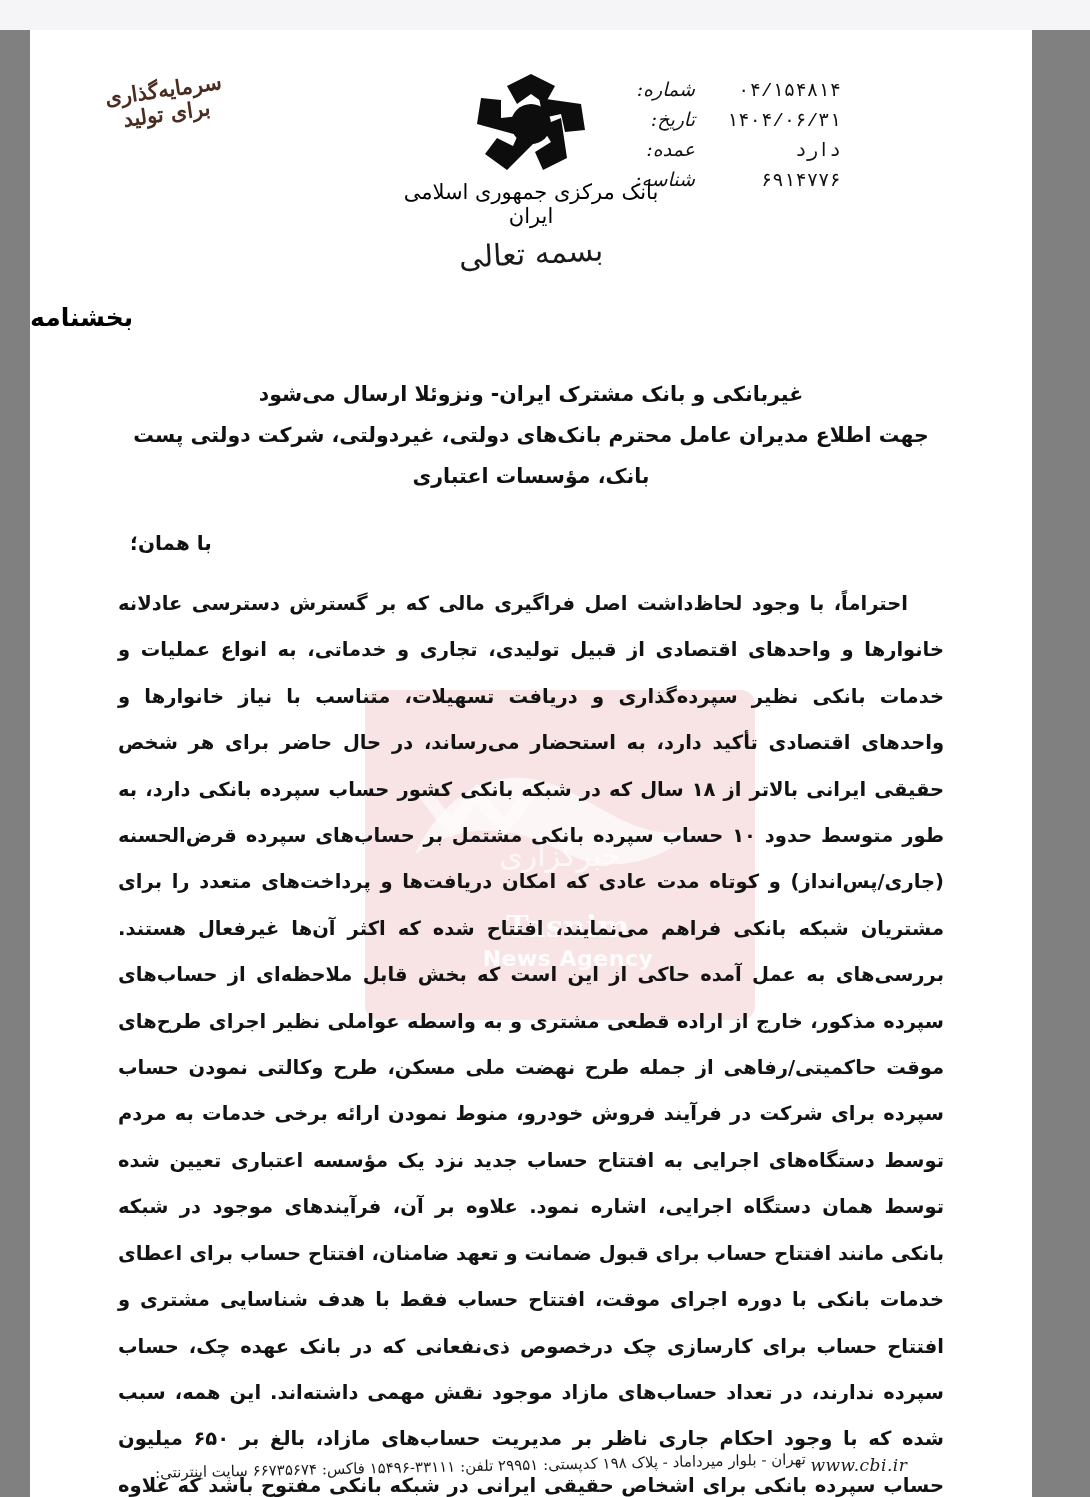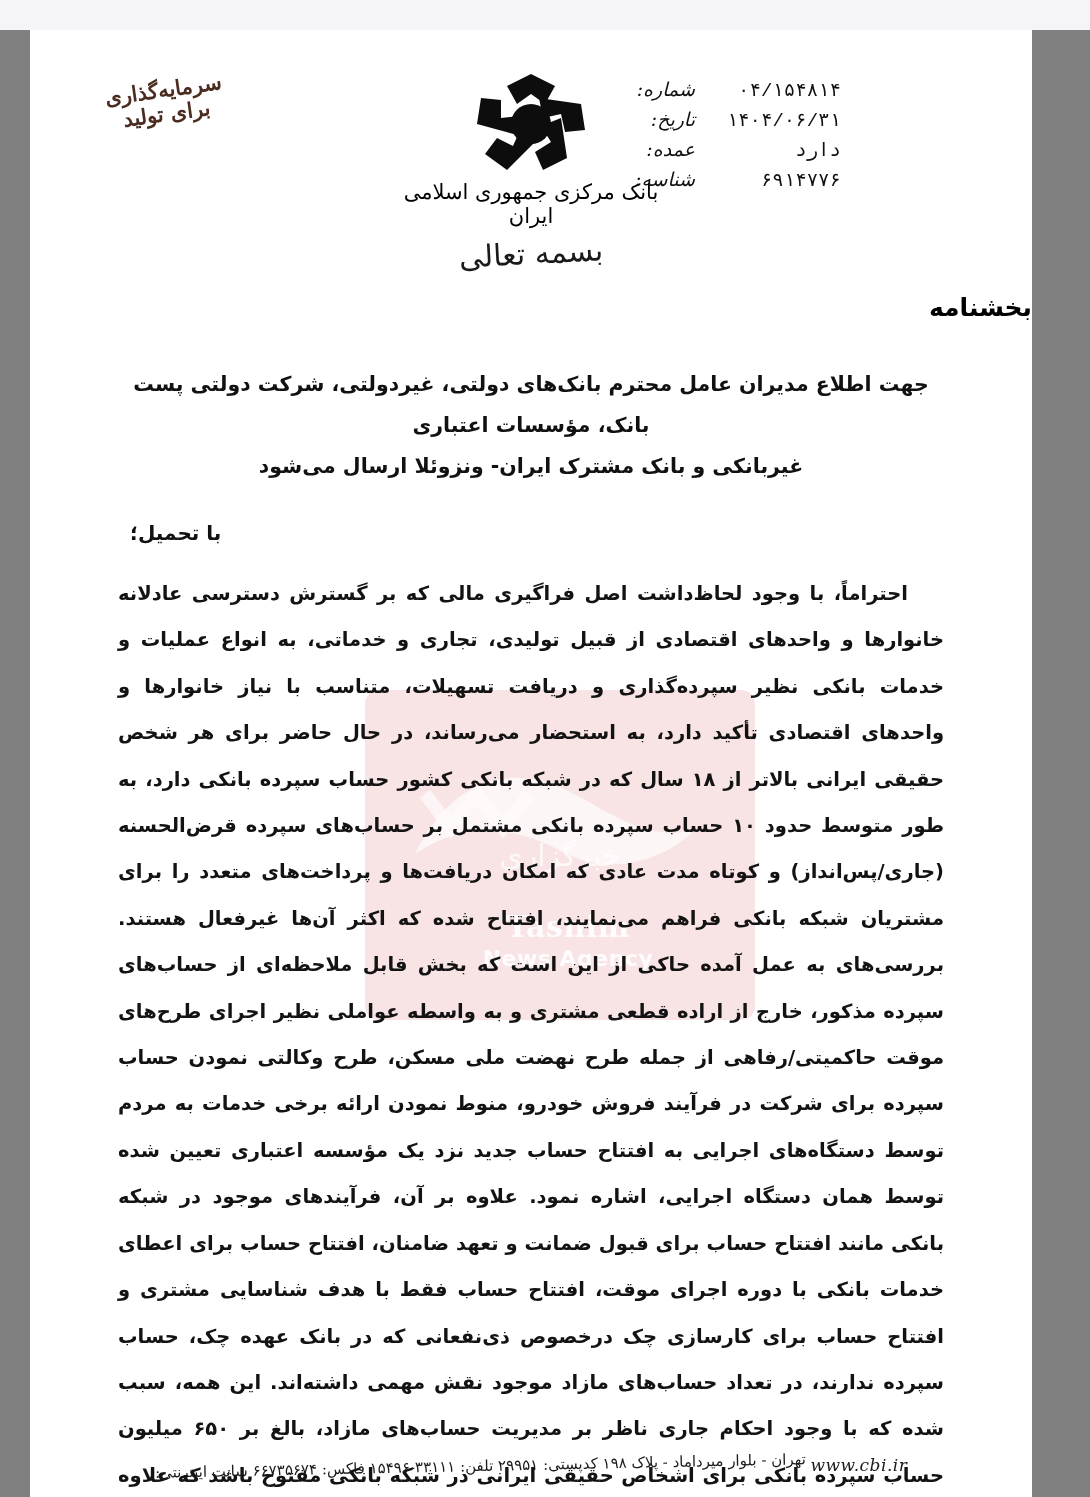--- a/index.html
+++ b/index.html
@@ -67,21 +67,21 @@
     font-size:21px;line-height:1.15;font-family:"DejaVu Serif",serif;
     transform:rotate(-8deg);font-weight:bold;
   }
 
   .bism{
     position:relative;z-index:2;text-align:center;margin-top:6px;
     font-size:30px;color:#1a1a1a;font-family:"DejaVu Serif",serif;
     transform:rotate(-3deg);
   }
   .doctype{
-    position:relative;z-index:2;text-align:right;margin-top:22px;
+    position:relative;z-index:2;text-align:left;margin-top:32px;
     font-size:25px;font-weight:bold;color:#000;
   }
 
   .addressee{
     position:relative;z-index:2;margin:42px 100px 0 100px;
     text-align:center;font-size:20.5px;line-height:2.0;font-weight:bold;color:#111;
   }
   .greet{
     position:relative;z-index:2;margin:34px 100px 0 0;
     text-align:right;padding-right:0;font-size:20px;font-weight:bold;color:#111;
@@ -161,26 +161,26 @@
       <div class="lbl">عمده:</div>
       <div class="val">۶۹۱۴۷۷۶</div>
       <div class="lbl">شناسه:</div>
     </div>
   </div>
 
   <div class="bism">بسمه تعالی</div>
   <div class="doctype">بخشنامه</div>
 
   <div class="addressee">
+    <div>غیربانکی و بانک مشترک ایران- ونزوئلا ارسال می‌شود</div>
     <div>جهت اطلاع مدیران عامل محترم بانک‌های دولتی، غیردولتی، شرکت دولتی پست بانک، مؤسسات اعتباری</div>
-    <div>غیربانکی و بانک مشترک ایران- ونزوئلا ارسال می‌شود</div>
   </div>
 
   <div class="greet">
-    <div class="greet-inner">با تحمیل؛</div>
+    <div class="greet-inner">با همان؛</div>
   </div>
 
   <div class="body-text">
     <p>احتراماً، با وجود لحاظ‌داشت اصل فراگیری مالی که بر گسترش دسترسی عادلانه خانوارها و واحدهای اقتصادی از قبیل تولیدی، تجاری و خدماتی، به انواع عملیات و خدمات بانکی نظیر سپرده‌گذاری و دریافت تسهیلات، متناسب با نیاز خانوارها و واحدهای اقتصادی تأکید دارد، به استحضار می‌رساند، در حال حاضر برای هر شخص حقیقی ایرانی بالاتر از ۱۸ سال که در شبکه بانکی کشور حساب سپرده بانکی دارد، به طور متوسط حدود ۱۰ حساب سپرده بانکی مشتمل بر حساب‌های سپرده قرض‌الحسنه (جاری/پس‌انداز) و کوتاه مدت عادی که امکان دریافت‌ها و پرداخت‌های متعدد را برای مشتریان شبکه بانکی فراهم می‌نمایند، افتتاح شده که اکثر آن‌ها غیرفعال هستند. بررسی‌های به عمل آمده حاکی از این است که بخش قابل ملاحظه‌ای از حساب‌های سپرده مذکور، خارج از اراده قطعی مشتری و به واسطه عواملی نظیر اجرای طرح‌های موقت حاکمیتی/رفاهی از جمله طرح نهضت ملی مسکن، طرح وکالتی نمودن حساب سپرده برای شرکت در فرآیند فروش خودرو، منوط نمودن ارائه برخی خدمات به مردم توسط دستگاه‌های اجرایی به افتتاح حساب جدید نزد یک مؤسسه اعتباری تعیین شده توسط همان دستگاه اجرایی، اشاره نمود. علاوه بر آن، فرآیندهای موجود در شبکه بانکی مانند افتتاح حساب برای قبول ضمانت و تعهد ضامنان، افتتاح حساب برای اعطای خدمات بانکی با دوره اجرای موقت، افتتاح حساب فقط با هدف شناسایی مشتری و افتتاح حساب برای کارسازی چک درخصوص ذی‌نفعانی که در بانک عهده چک، حساب سپرده ندارند، در تعداد حساب‌های مازاد موجود نقش مهمی داشته‌اند. این همه، سبب شده که با وجود احکام جاری ناظر بر مدیریت حساب‌های مازاد، بالغ بر ۶۵۰ میلیون حساب سپرده بانکی برای اشخاص حقیقی ایرانی در شبکه بانکی مفتوح باشد که علاوه بر تحمیل هزینه‌های قابل توجه برای مدیریت و نگهداری حساب‌های مذکور، زمینه‌ساز انواع سوءاستفاده‌ها و اقدامات مخرب در سطح نظام بانکی و بروز تهدیدات نوظهور شود و تسهیل‌گری در پنهان‌سازی فرآیند تسویه معاملات غیرمجاز و مجرمانه را فراهم آورد. حال آن‌که مطالعات و بررسی‌های به‌عمل آمده نشان می‌دهند که عمده اشخاص، از تعداد به مراتب کمتری از سرانه حساب‌های سپرده بانکی فعلی، برای دریافت‌ها و پرداخت‌های غیرتجاری خود استفاده می‌نمایند.</p>
   </div>
 
   <div class="footer">
     <span class="footer-url">www.cbi.ir</span>
     <span class="footer-line">تهران - بلوار میرداماد - پلاک ۱۹۸ کدپستی: ۲۹۹۵۱ تلفن: ۳۳۱۱۱-۱۵۴۹۶ فاکس: ۶۶۷۳۵۶۷۴ سایت اینترنتی:</span>
   </div>

